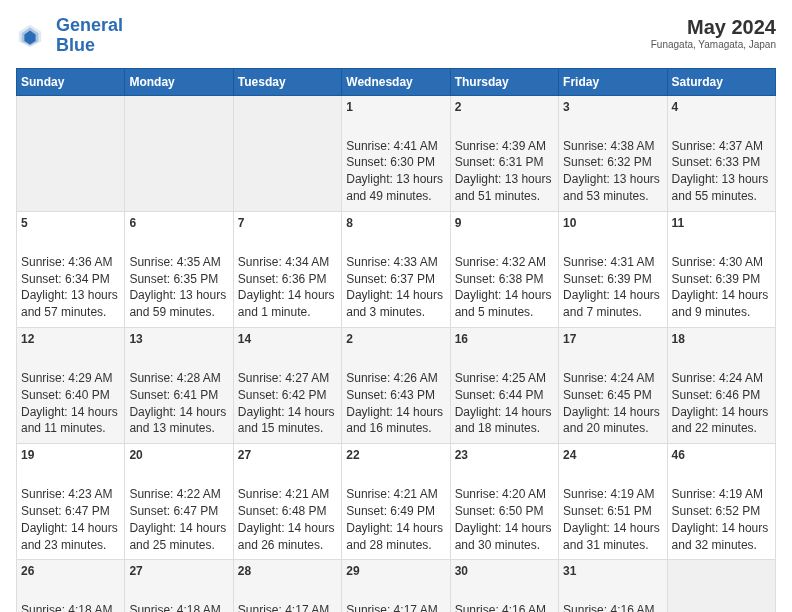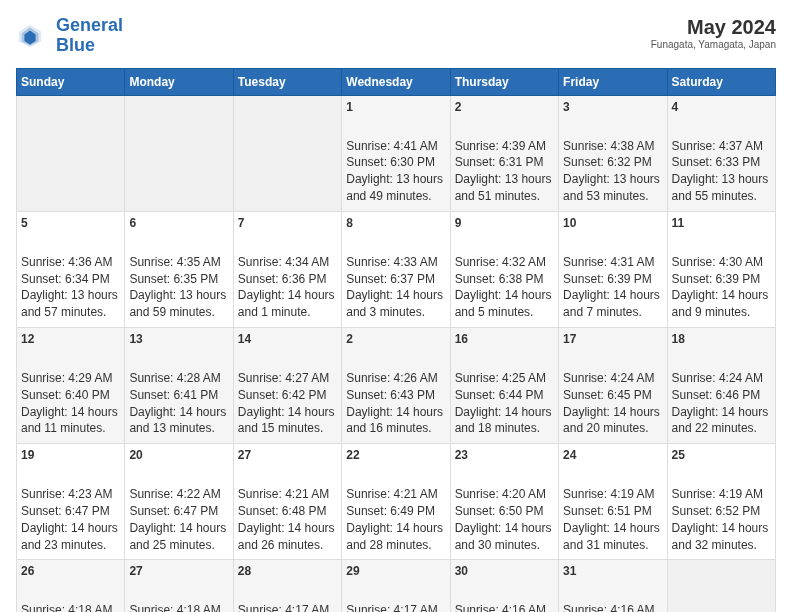--- a/index.html
+++ b/index.html
@@ -226,21 +226,21 @@
         </td>
         <td>
           <span class="day-num">23</span>
 <div class="cell-text">Sunrise: 4:20 AM<br>Sunset: 6:50 PM<br>Daylight: 14 hours and 30 minutes.</div>
         </td>
         <td>
           <span class="day-num">24</span>
 <div class="cell-text">Sunrise: 4:19 AM<br>Sunset: 6:51 PM<br>Daylight: 14 hours and 31 minutes.</div>
         </td>
         <td>
-          <span class="day-num">25</span>
+          <span class="day-num">46</span>
 <div class="cell-text">Sunrise: 4:19 AM<br>Sunset: 6:52 PM<br>Daylight: 14 hours and 32 minutes.</div>
         </td>
       </tr>
       <tr>
         <td>
           <span class="day-num">26</span>
 <div class="cell-text">Sunrise: 4:18 AM<br>Sunset: 6:52 PM<br>Daylight: 14 hours and 34 minutes.</div>
         </td>
         <td>
           <span class="day-num">27</span>

